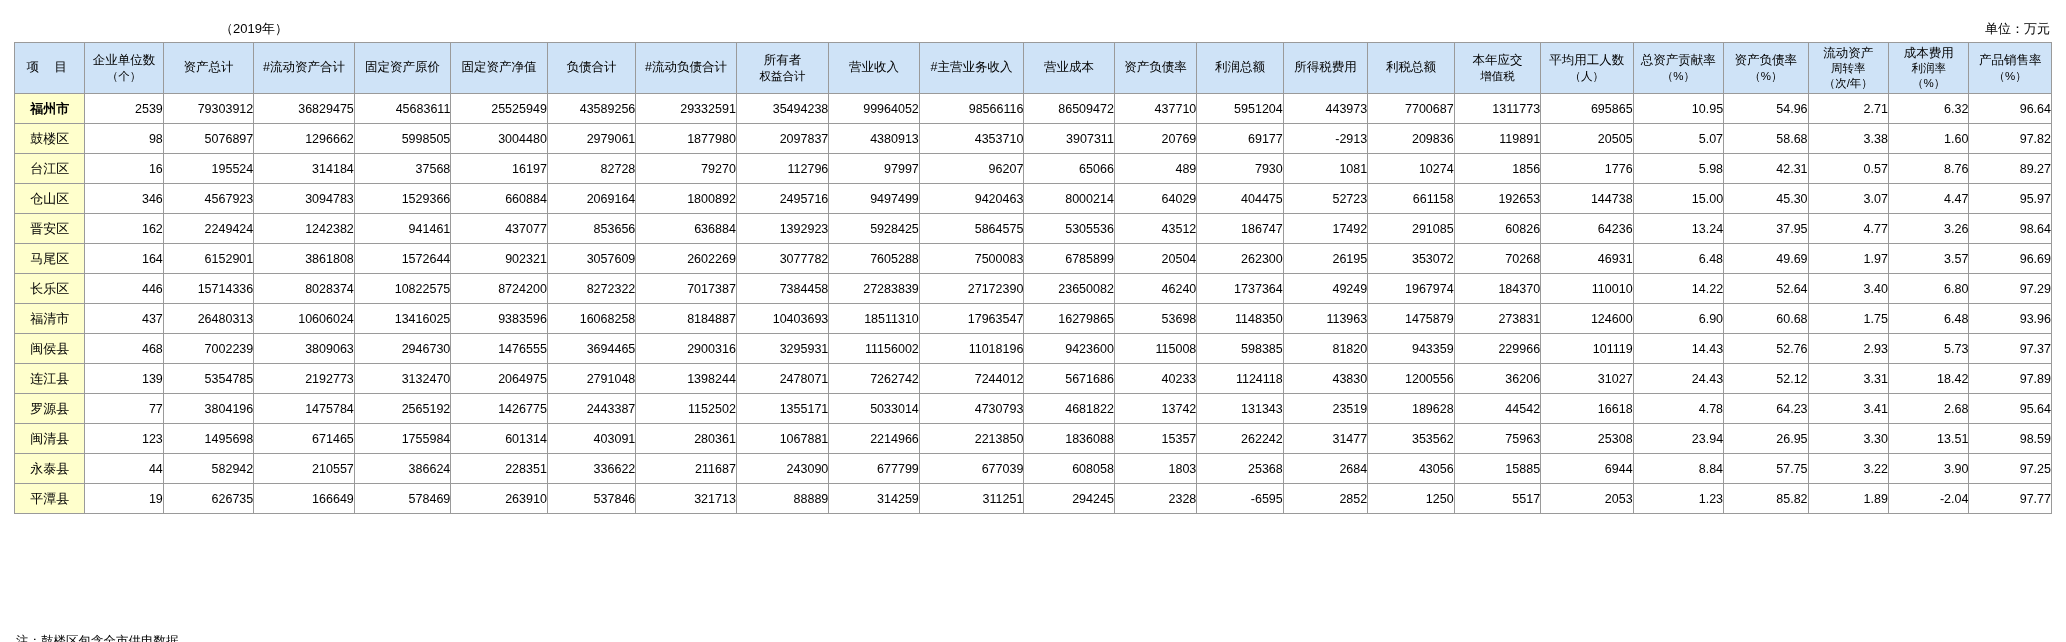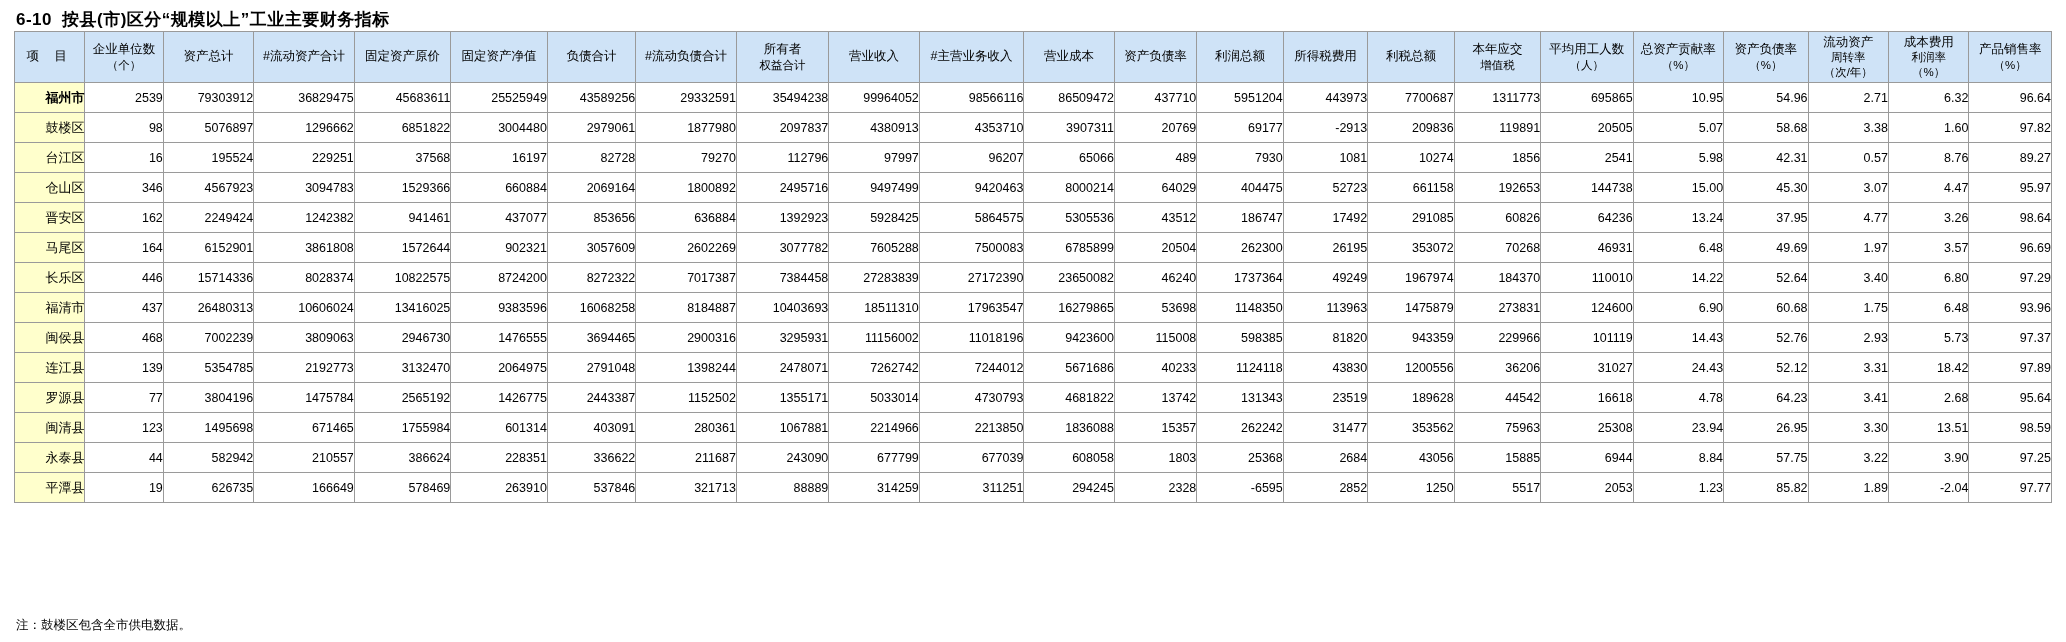--- a/index.html
+++ b/index.html
@@ -75,21 +75,21 @@
   }
   th.col-item {
     letter-spacing: 6px;
     padding-left: 6px;
   }
   tbody td {
     height: 29px;
   }
   td.rowhead {
     background: #ffffcc;
-    text-align: right;
+    text-align: center;
     padding-left: 14px;
     font-size: 13px;
     white-space: nowrap;
   }
   td.rowhead.bold {
     font-weight: bold;
   }
   td.num {
     text-align: right;
     padding-right: 9px;
@@ -101,24 +101,25 @@
     left: 16px;
     bottom: 8px;
     font-size: 12.5px;
   }
 </style>
 </head>
 <body>
 
 <div class="page">
 
-  <div class="doc-title">
-    <span class="num">6-10</span><span>按县(市)区分“规模以上”工业主要财务指标</span>
+
+  <div class="subheader-row">
+    <div class="year-label">（2019年）</div>
+    <div class="unit-label">单位：万元</div>
   </div>
-
 
   <table class="main">
     <colgroup>
       <col style="width:70px">
       <col style="width:78px">
       <col style="width:90px">
       <col style="width:100px">
       <col style="width:96px">
       <col style="width:96px">
       <col style="width:88px">
@@ -190,21 +191,21 @@
           <td class="num">54.96</td>
           <td class="num">2.71</td>
           <td class="num">6.32</td>
           <td class="num">96.64</td>
         </tr>
         <tr>
           <td class="rowhead">鼓楼区</td>
           <td class="num">98</td>
           <td class="num">5076897</td>
           <td class="num">1296662</td>
-          <td class="num">6851822</td>
+          <td class="num">5998505</td>
           <td class="num">3004480</td>
           <td class="num">2979061</td>
           <td class="num">1877980</td>
           <td class="num">2097837</td>
           <td class="num">4380913</td>
           <td class="num">4353710</td>
           <td class="num">3907311</td>
           <td class="num">20769</td>
           <td class="num">69177</td>
           <td class="num">-2913</td>
@@ -214,35 +215,35 @@
           <td class="num">5.07</td>
           <td class="num">58.68</td>
           <td class="num">3.38</td>
           <td class="num">1.60</td>
           <td class="num">97.82</td>
         </tr>
         <tr>
           <td class="rowhead">台江区</td>
           <td class="num">16</td>
           <td class="num">195524</td>
-          <td class="num">229251</td>
+          <td class="num">314184</td>
           <td class="num">37568</td>
           <td class="num">16197</td>
           <td class="num">82728</td>
           <td class="num">79270</td>
           <td class="num">112796</td>
           <td class="num">97997</td>
           <td class="num">96207</td>
           <td class="num">65066</td>
           <td class="num">489</td>
           <td class="num">7930</td>
           <td class="num">1081</td>
           <td class="num">10274</td>
           <td class="num">1856</td>
-          <td class="num">2541</td>
+          <td class="num">1776</td>
           <td class="num">5.98</td>
           <td class="num">42.31</td>
           <td class="num">0.57</td>
           <td class="num">8.76</td>
           <td class="num">89.27</td>
         </tr>
         <tr>
           <td class="rowhead">仓山区</td>
           <td class="num">346</td>
           <td class="num">4567923</td>

